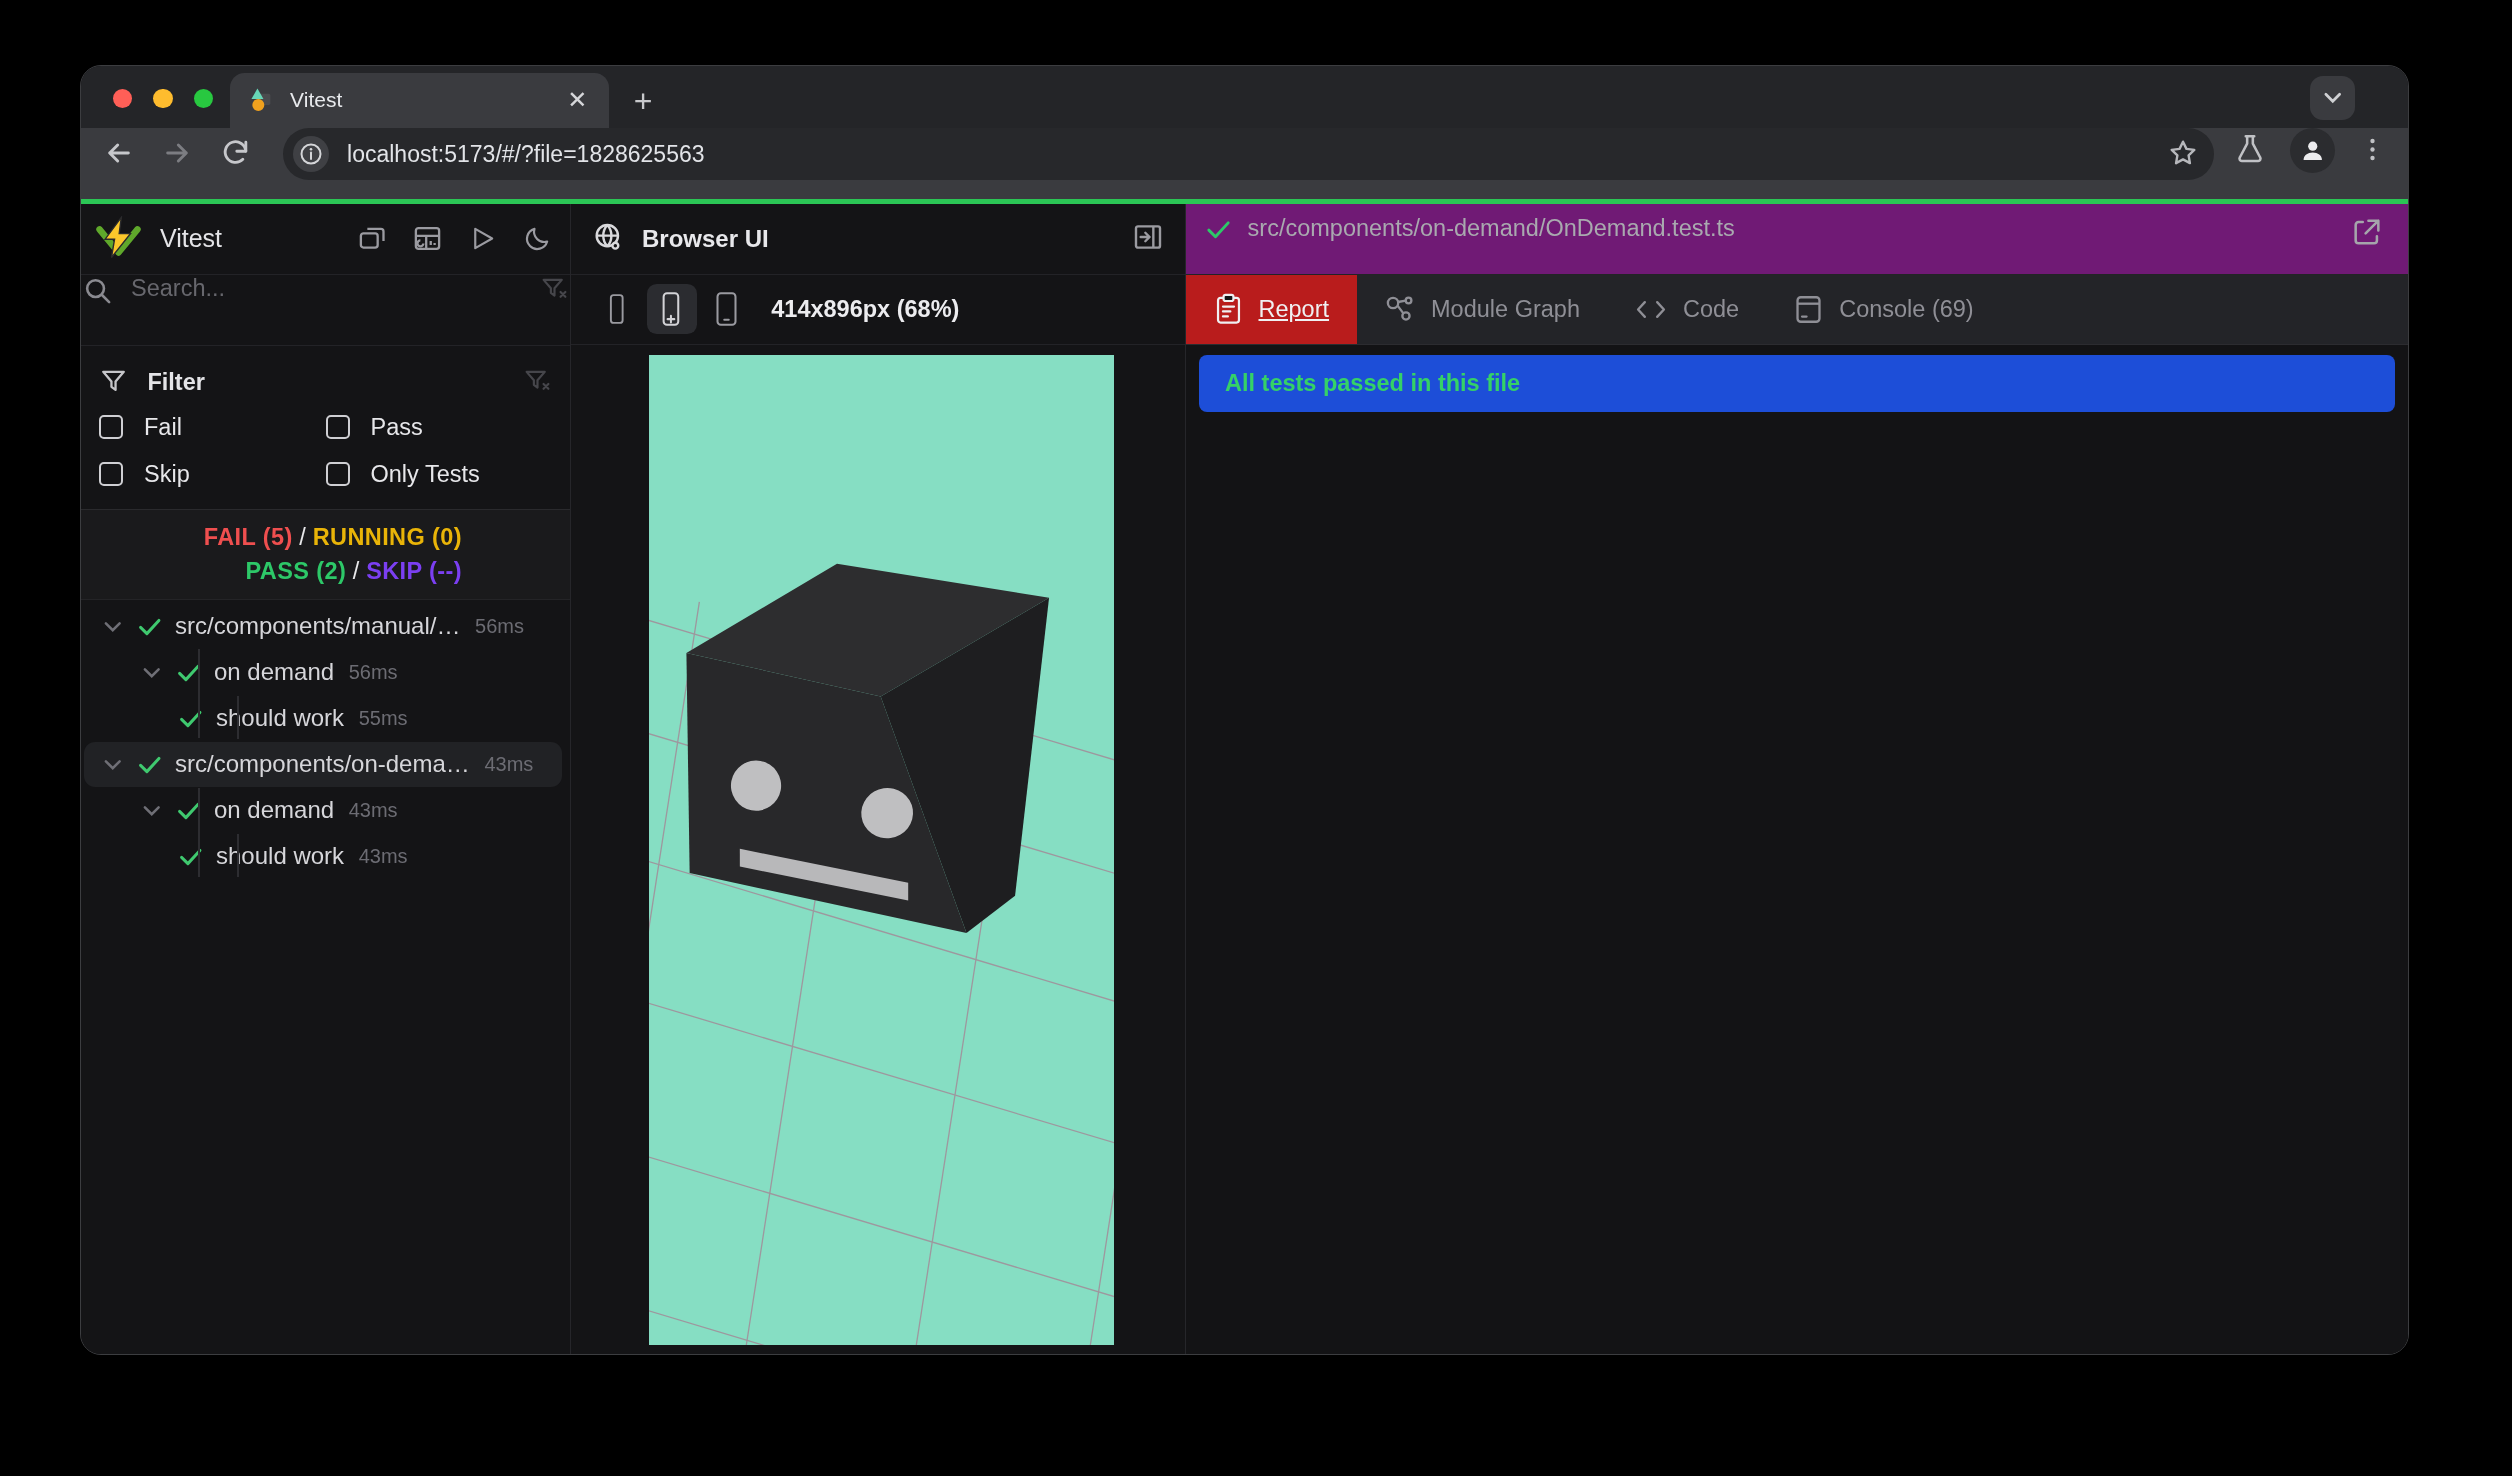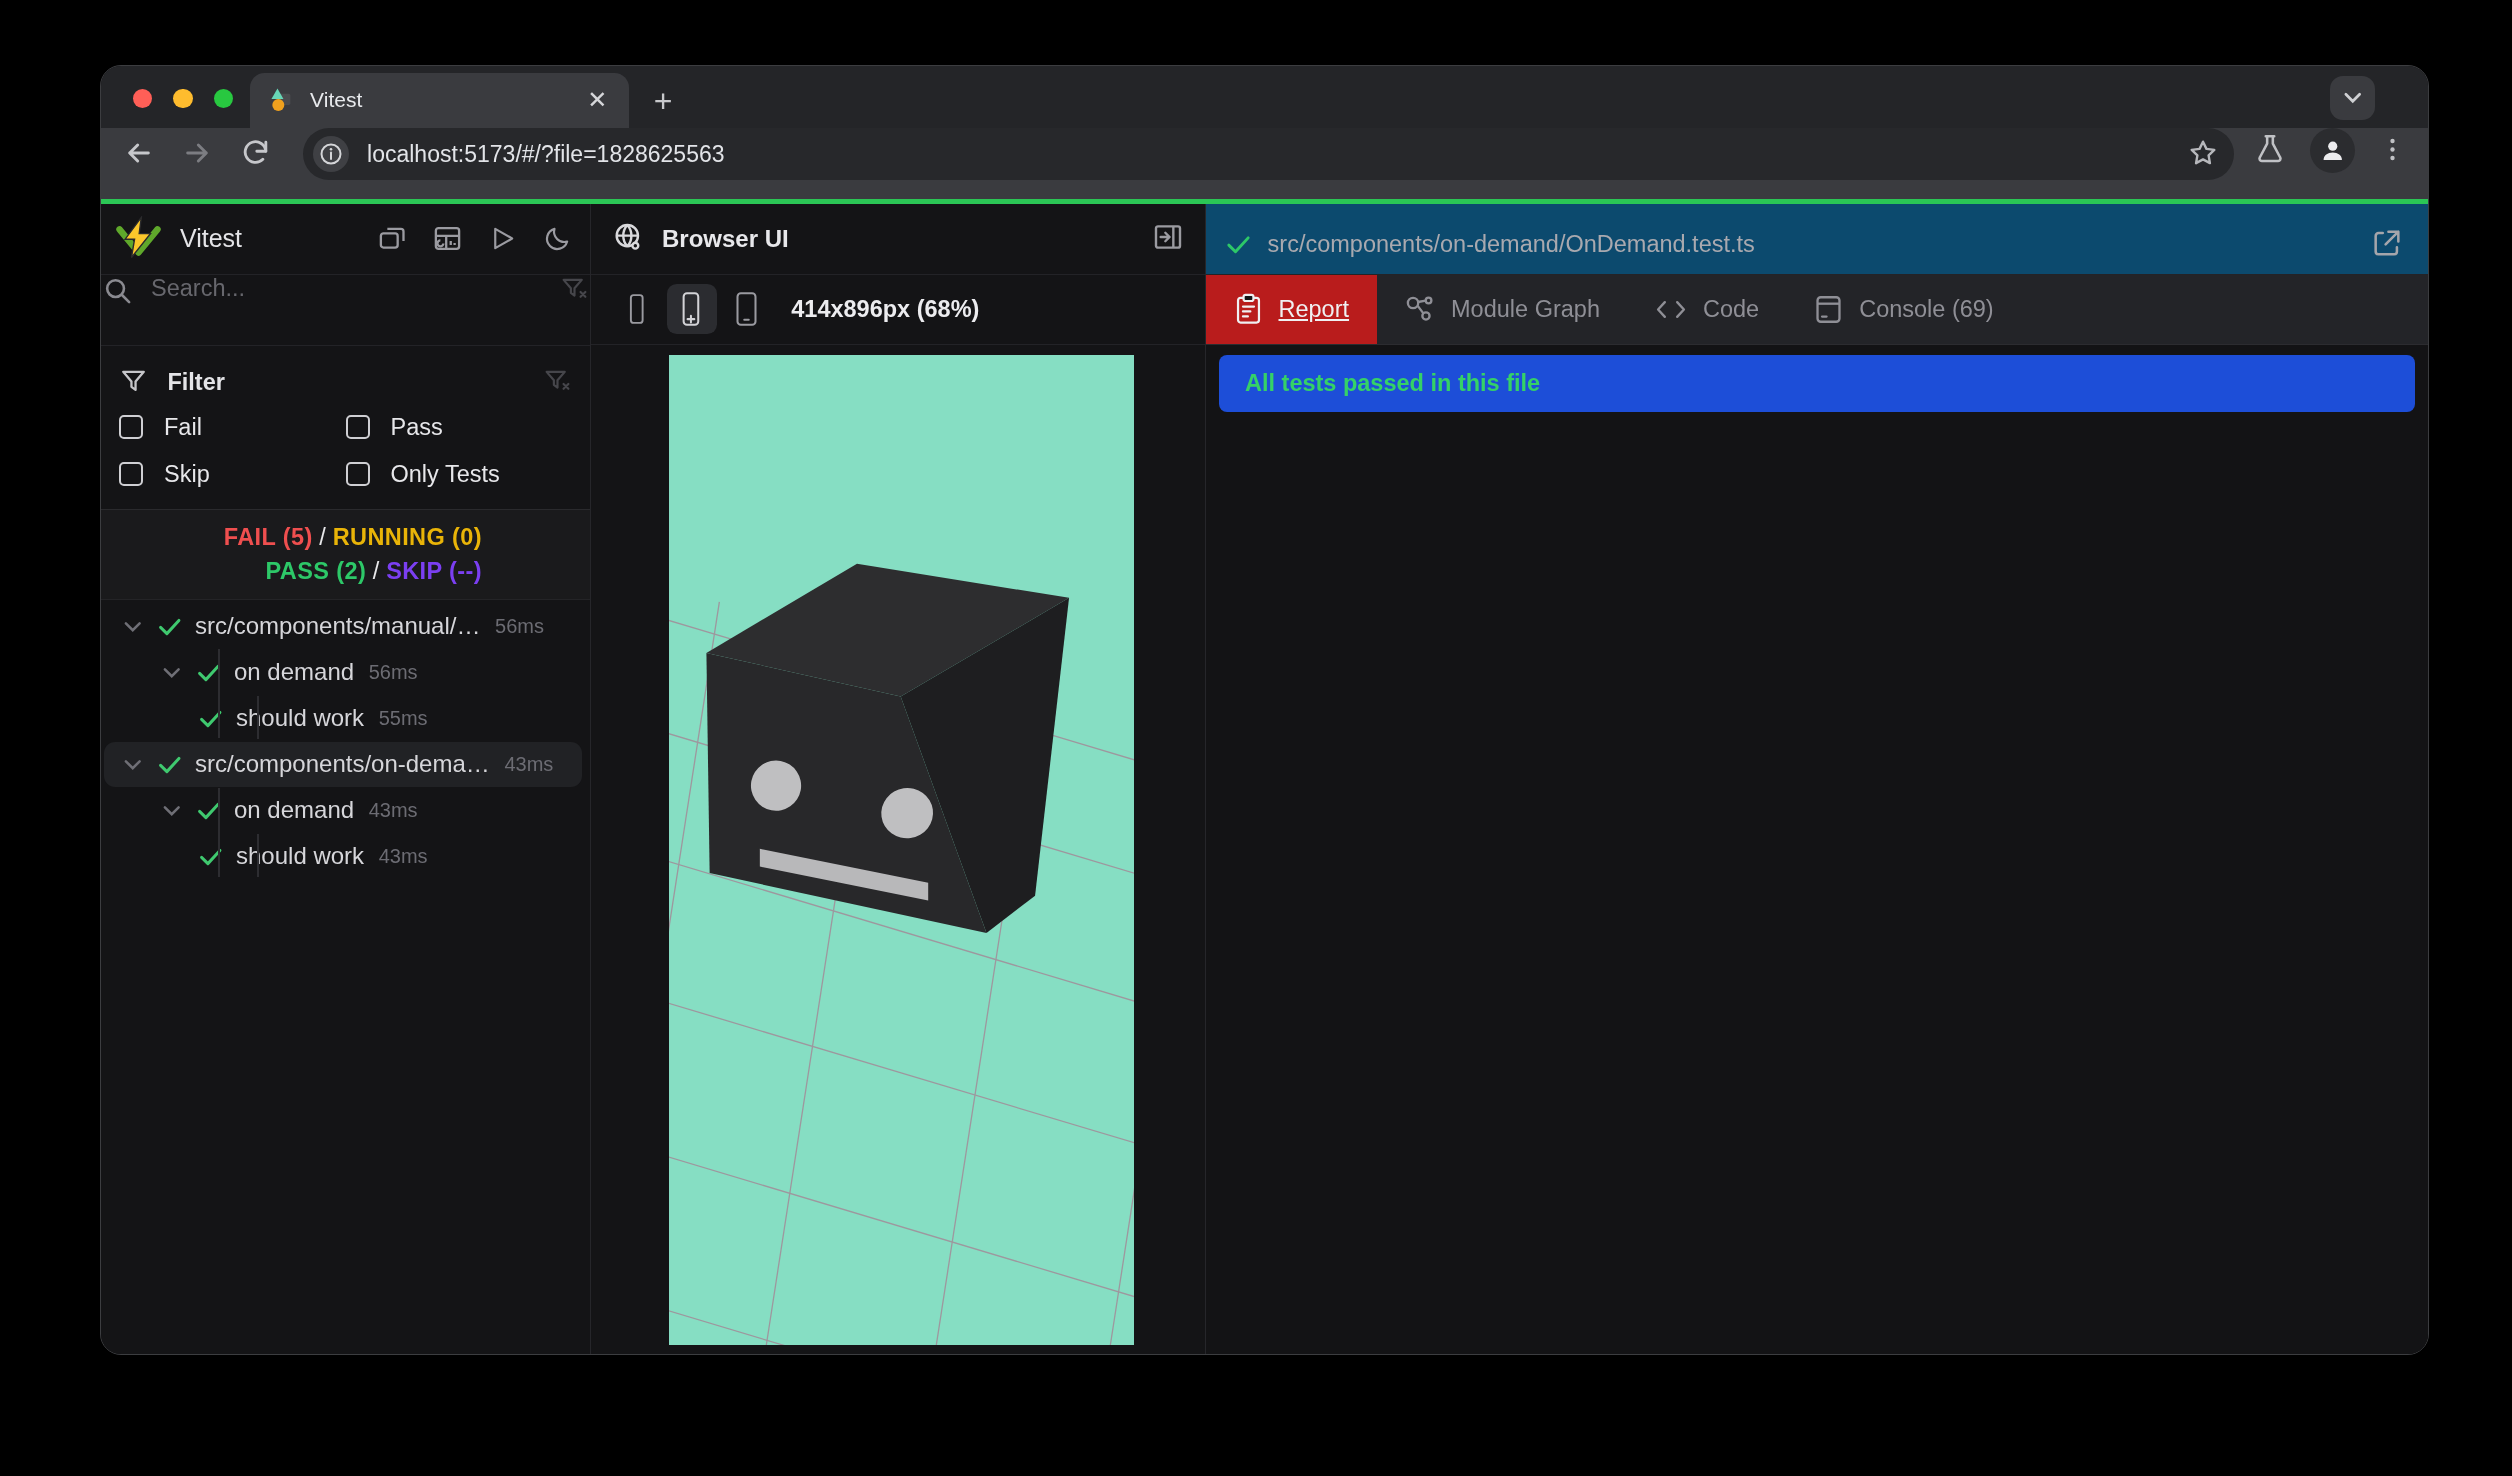--- a/index.html
+++ b/index.html
@@ -1,21 +1,21 @@
 <!DOCTYPE html>
 <html style="font-size:13px"><head>
 <meta charset="utf-8">
 <style>
   * { margin:0; padding:0; box-sizing:border-box; }
   html,body { background:#000; width:2512px; height:1476px; overflow:hidden;
     font-family:"Liberation Sans", sans-serif; -webkit-font-smoothing:antialiased; }
   .stage { position:relative; width:2512px; height:1476px; background:#000; }
 
   
-  .window { position:absolute; left:100px; top:65px; width:2329px; height:1290px;
+  .window { position:absolute; left:80px; top:65px; width:2329px; height:1290px;
     background:#141416; border:1.6px solid #3c3d40; border-radius:21px; overflow:hidden;
     box-shadow:0 32px 97px rgba(0,0,0,.8); }
 
   
   .tabstrip { position:relative; height:62px; background:#242528; }
   .traffic { position:absolute; top:23px; left:32px; display:flex; gap:21px; }
   .light { width:19.4px; height:19.4px; border-radius:50%; }
   .light.red{background:#ff5f57}.light.yellow{background:#febc2e}.light.green{background:#28c840}
   .tab { position:absolute; left:149px; top:6.5px; width:379px; height:55px; background:#3a3b3f;
     border-radius:14.6px 14.6px 0 0; display:flex; align-items:center; padding:0 18px; }
@@ -99,22 +99,22 @@
   .bp-toolbar { height:70px; display:flex; align-items:center; border-bottom:1.6px solid #232327; padding:0 21px; }
   .dev-ic { width:50px; height:50px; display:flex; align-items:center; justify-content:center;
     color:#9a9aa0; border-radius:9.7px; margin-right:4.9px; }
   .dev-ic.active { background:#2b2c30; color:#d3d3d7; }
   .dims { color:#ececef; font-size:23.5px; font-weight:700; margin-left:14.6px;text-align:right; }
   .viewport { position:absolute; left:78px; top:151px; width:465px; height:990px; background:#86dec3; }
   .viewport svg { display:block; }
 
   
   .rpanel { flex:1; display:flex; flex-direction:column; background:#131315; }
-  .rp-header { height:71px; display:flex; align-items:center; border-bottom:1.6px solid #232327;
-    padding:11px 24px 0 18px; background:#0c4a6e; }
+  .rp-header { height:71px; display:flex; align-items:flex-start; border-bottom:1.6px solid #232327;
+    padding:11px 24px 0 18px; background:#701a75; }
   .path-check { color:#2dc868; margin-right:14.6px; display:flex; }
   .rp-path { color:#a9a9af; font-size:23.5px; flex:1; white-space:nowrap; overflow:hidden; }
   .extlink-ic { color:#a5a5ab; }
   .rp-tabs { height:70px; background:#232428; border-bottom:1.6px solid #2c2c30; display:flex; align-items:stretch; }
   .rtab { display:flex; align-items:center; padding:0 27.5px; color:#8f8f96; font-size:23.5px; gap:16px; }
   .rtab.active { background:#b91c1c; color:#f0f0f2;text-decoration:underline; }
   .rtab .ticon { display:flex; }
   .rp-content { flex:1; padding:9.7px 13px; }
   .banner { height:57px; background:#1d4ed8; border-radius:8px; display:flex; align-items:center;
     padding:0 26px; }

